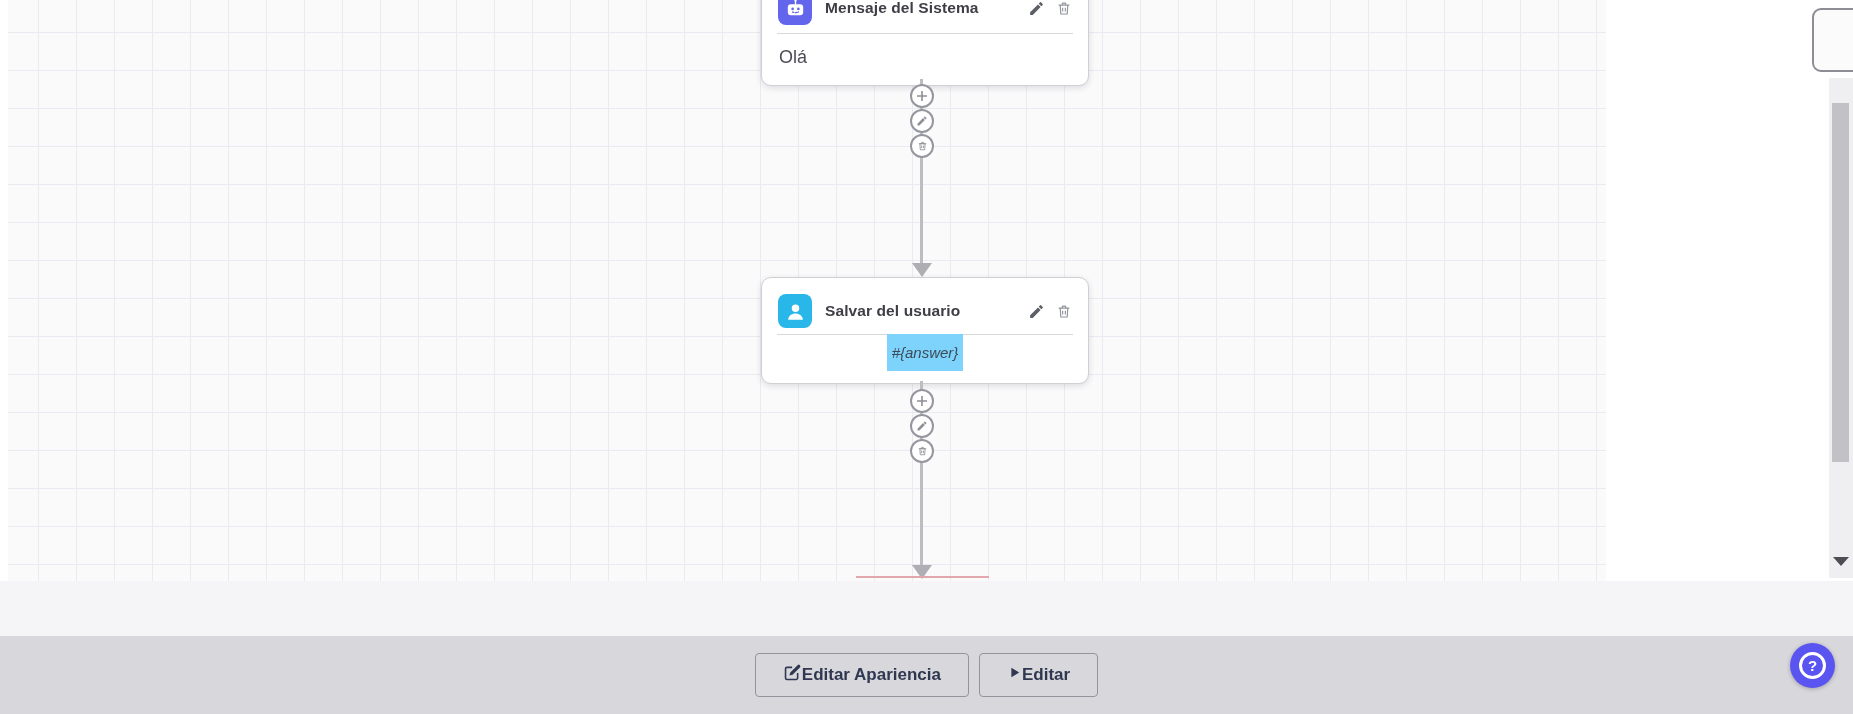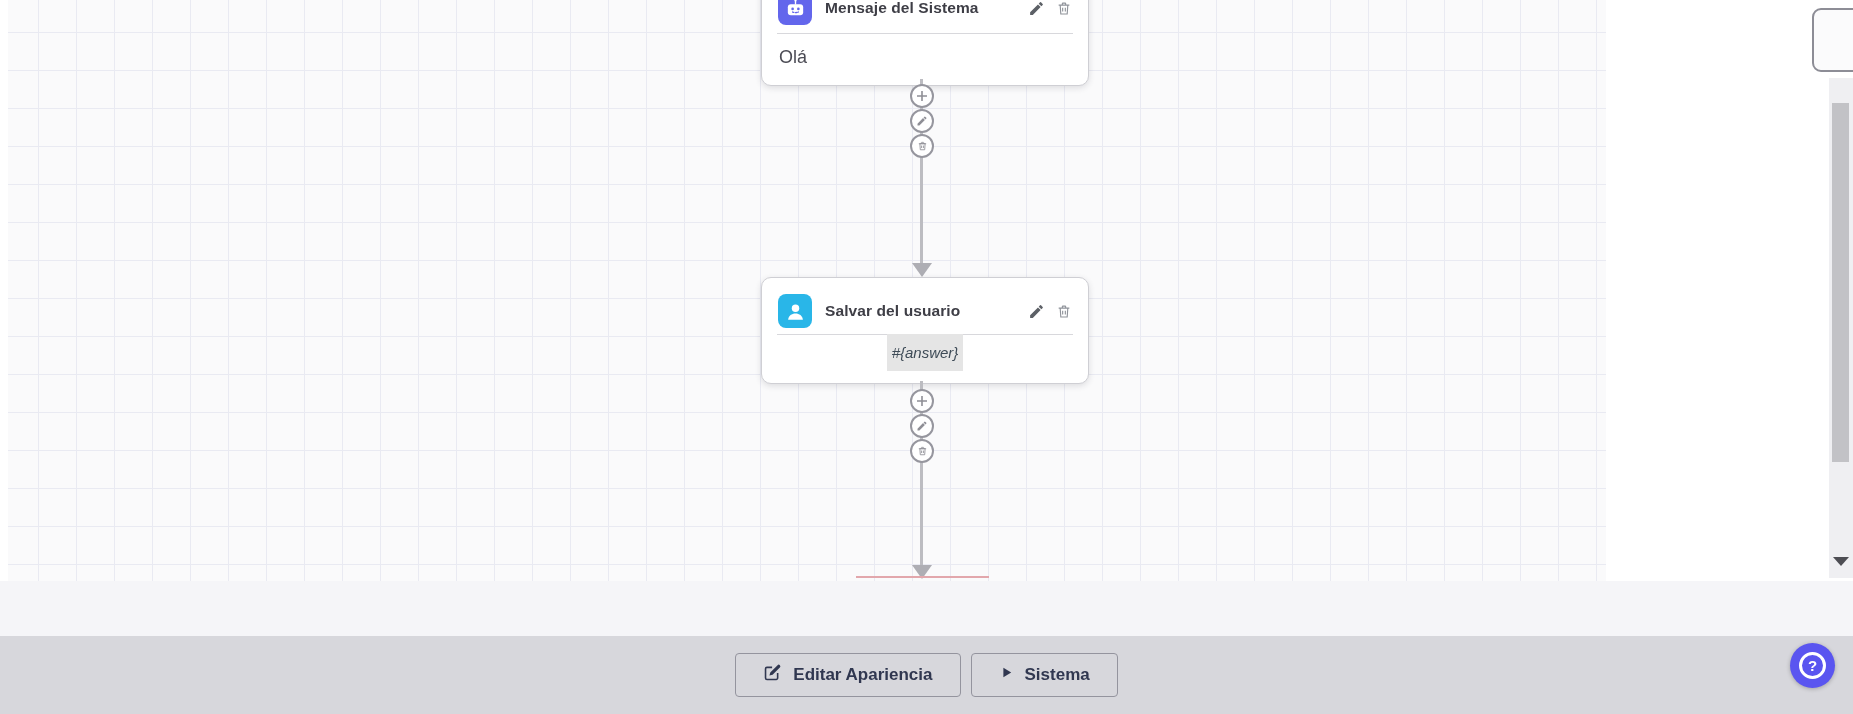--- a/index.html
+++ b/index.html
@@ -28,21 +28,21 @@
   .node-icon { width:34px; height:34px; border-radius:8px; flex:0 0 auto;
     display:flex; align-items:center; justify-content:center; }
   .node-icon.system { background:#6366ec; }
   .node-icon.user { background:#29b6e8; }
   .node-title { flex:1; font-size:15.5px; font-weight:700; color:#3e3e46; letter-spacing:.1px; }
   .node-actions { display:flex; align-items:center; gap:11px; }
   .node-actions svg { display:block; cursor:pointer; }
   .node-divider { height:1px; background:#d8d8dc; margin:0 15px; }
   .node-body { padding:13px 17px 17px 17px; font-size:18px; color:#4c4c55; }
   .node-body.centered { text-align:center; padding:9px 17px 22px 17px; font-size:15px; }
-  .var-highlight { background:#e5e5e5; font-style:italic; color:#3d4a56; padding:10px 5px; }
+  .var-highlight { background:#7dd3fc; font-style:italic; color:#3d4a56; padding:10px 5px; }
 
   
   .conn-line { position:absolute; left:912px; width:3px; background:#bcbcc1; }
   .conn-arrow { position:absolute; left:904px; width:0; height:0;
     border-left:10px solid transparent; border-right:10px solid transparent;
     border-top:14px solid #aeaeb4; }
   .conn-btn { position:absolute; left:902px; width:24px; height:24px; border-radius:50%;
     background:#fff; border:2px solid #96969e; display:flex; align-items:center; justify-content:center;
     cursor:pointer; }
   .conn-btn svg { display:block; }
@@ -59,21 +59,21 @@
   .scroll-down { position:absolute; left:1833px; top:557px; width:0; height:0;
     border-left:8px solid transparent; border-right:8px solid transparent;
     border-top:9px solid #4d4d53; cursor:pointer; }
 
   
   .toolbar {
     position:absolute; left:0; top:636px; width:1853px; height:78px; background:#d7d7dc;
     display:flex; align-items:center; justify-content:center; gap:10px;
   }
   .tb-btn {
-    position:relative; height:44px; padding:0 27px; display:flex; align-items:center; gap:11px;
+    position:relative; height:44px; padding:0 27px; display:flex; align-items:center; 
     border:1px solid #94949e; border-radius:4px; background:transparent;
     font-family:"Liberation Sans", sans-serif; font-size:17px; font-weight:700; color:#303750;
     cursor:pointer; white-space:nowrap;
   }
   .tb-btn svg { flex:0 0 auto; }
   .tb-btn.primary { background:#5146e9; border-color:#5146e9; color:#ffffff; }
   .badge-dot { position:absolute; top:-9px; right:-6px; width:18px; height:18px; border-radius:50%;
     background:#c01e45; }
 
   
@@ -212,21 +212,21 @@
     </button>
 
 
 
     <button class="tb-btn">
       <span>
         <svg width="15" height="15" viewBox="0 0 24 24" fill="currentColor">
             <path d="M7 4.5v15l12.5-7.5L7 4.5z"></path>
           </svg>
       </span>
-      <span>Sistema</span>
+      <span>Editar</span>
     </button>
 
 
 
   </div>
 
   <div class="help-btn">
     <div class="help-ring">
       <span class="help-q">?</span>
     </div>

